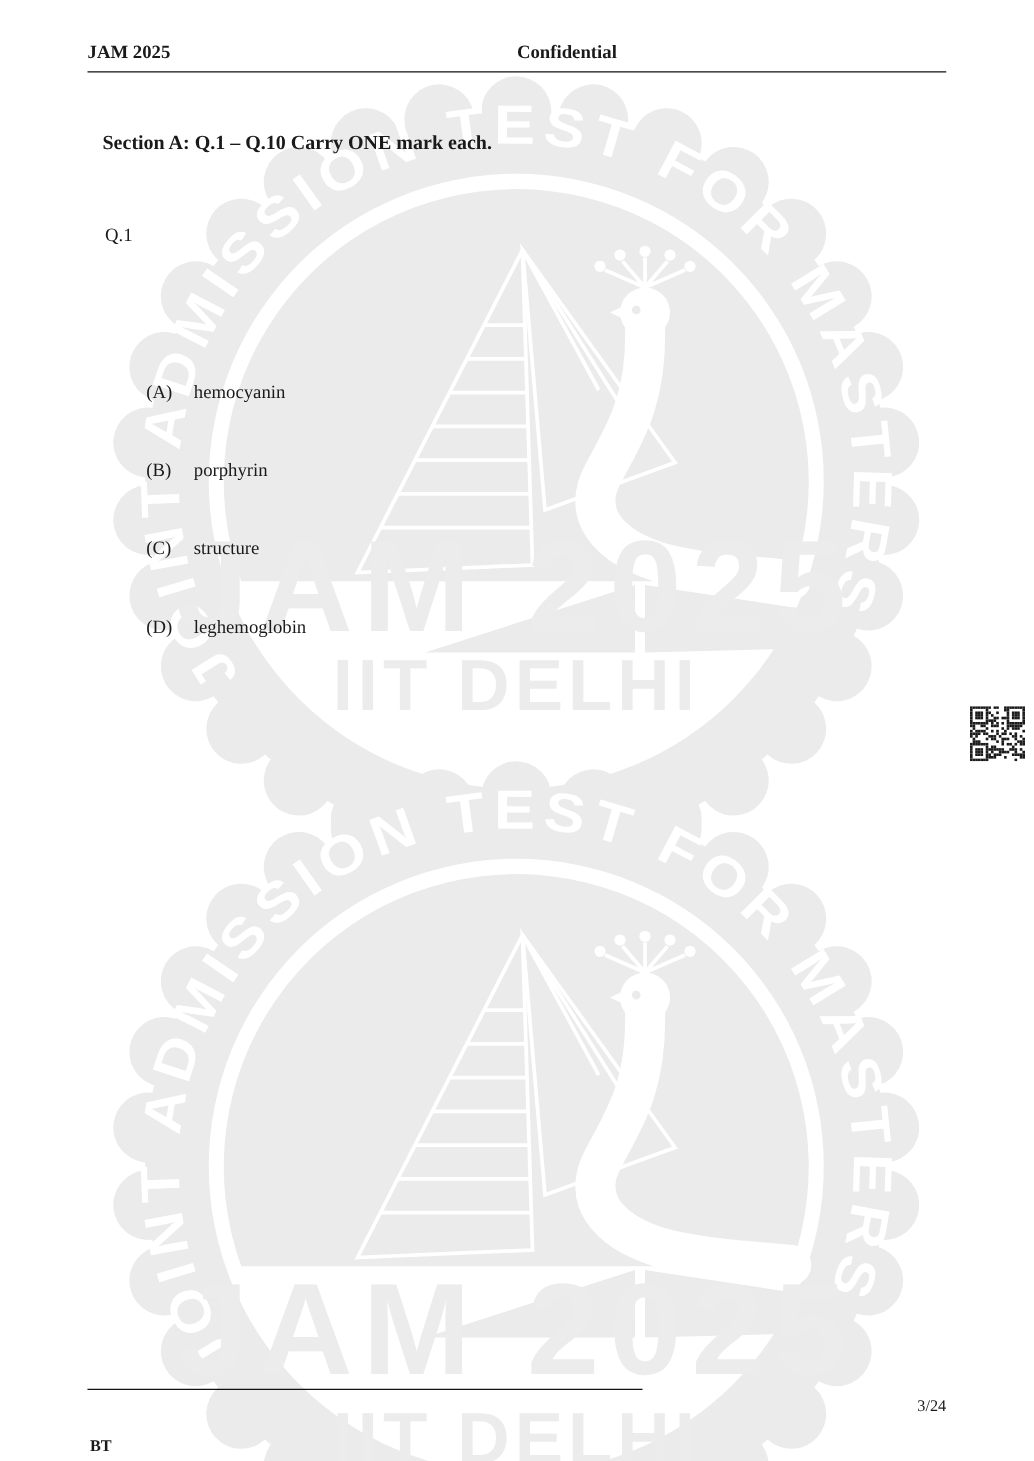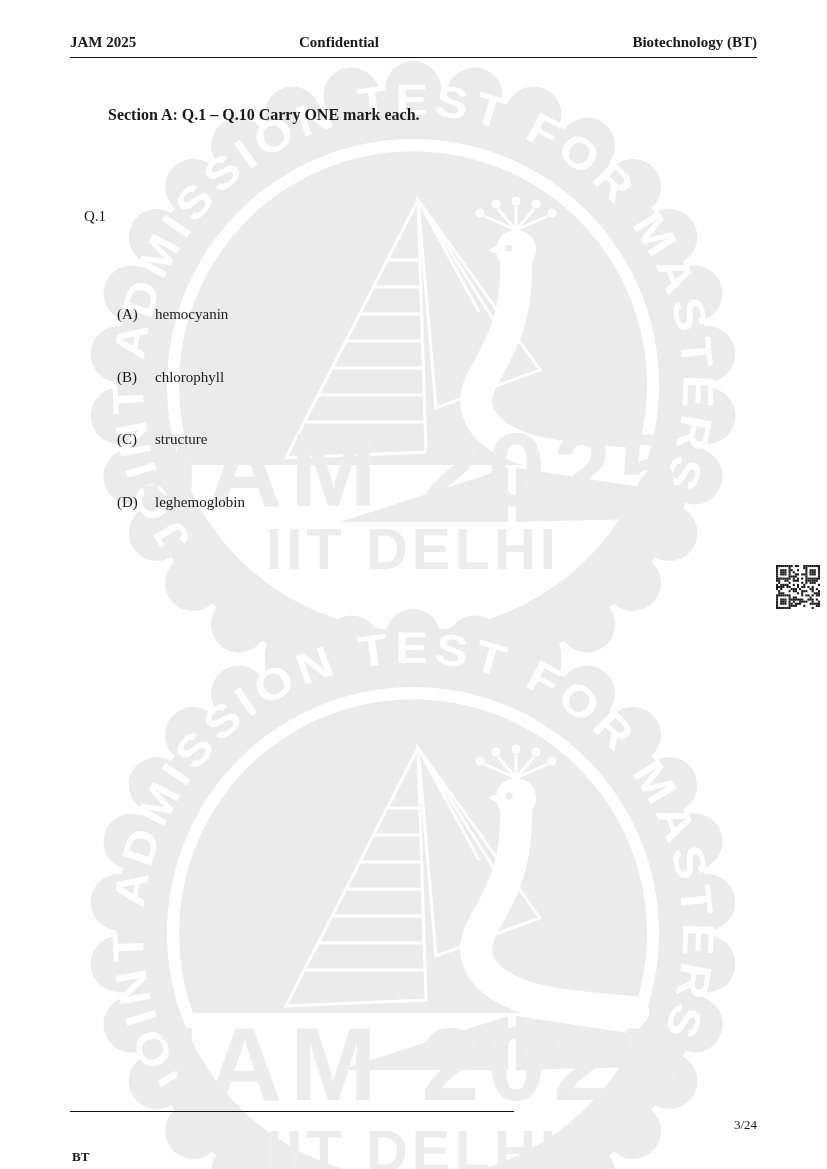--- a/index.html
+++ b/index.html
@@ -21,24 +21,24 @@
   .wm-iit-lower{top:1122px;}
 
   
   .content{position:absolute;inset:0;z-index:1;}
   .header{position:absolute;left:70px;top:34px;width:687px;display:flex;
           font-size:15px;font-weight:bold;border-bottom:1.5px solid #111;padding-bottom:6px;}
   .h-left{flex:1;text-align:left;}
   .h-center{flex:1;text-align:left;}
   .h-right{flex:1;text-align:right;}
 
-  .section-heading{position:absolute;left:82px;top:106px;font-size:16px;font-weight:bold;margin-left:26px;}
+  .section-heading{position:absolute;left:82px;top:106px;font-size:16px;font-weight:bold;}
 
   .question{position:absolute;left:84px;top:181px;display:flex;font-size:15px;}
-  .q-num{width:71px;flex:none;margin-top:27px;}
+  .q-num{width:71px;flex:none;}
   .q-text{width:560px;}
 
   .opt{position:absolute;left:117px;display:flex;font-size:15px;}
   .opt-label{width:38px;flex:none;}
   .opt-a{top:306px;} .opt-b{top:369px;} .opt-c{top:431px;} .opt-d{top:494px;}
 
   .qr{position:absolute;left:776px;top:565px;width:44px;height:44px;}
 
   .footer-rule{position:absolute;left:70px;top:1111px;width:444px;border-top:1.5px solid #111;}
   .f-left{position:absolute;left:72px;top:1149px;font-size:13px;font-weight:bold;}
@@ -126,36 +126,35 @@
       <use href="#emblem"></use>
     </svg>
   <div class="wm-big wm-jam wm-jam-lower">JAM 2025</div>
   <div class="wm-big wm-iit wm-iit-lower">IIT DELHI</div>
 
   <div class="content">
 
     <div class="header">
       <span class="h-left">JAM 2025</span>
       <span class="h-center">Confidential</span>
-      <span class="h-right">Biotechnology (BT)</span>
     </div>
 
     <div class="section-heading">Section A: Q.1 – Q.10 Carry ONE mark each.</div>
 
     <div class="question">
       <span class="q-num">Q.1</span>
     </div>
 
     <div class="opt opt-a">
       <span class="opt-label">(A)</span>
       <span class="opt-text">hemocyanin</span>
     </div>
     <div class="opt opt-b">
       <span class="opt-label">(B)</span>
-      <span class="opt-text">chlorophyll</span>
+      <span class="opt-text">porphyrin</span>
     </div>
     <div class="opt opt-c">
       <span class="opt-label">(C)</span>
       <span class="opt-text">structure</span>
     </div>
     <div class="opt opt-d">
       <span class="opt-label">(D)</span>
       <span class="opt-text">leghemoglobin</span>
     </div>
 

